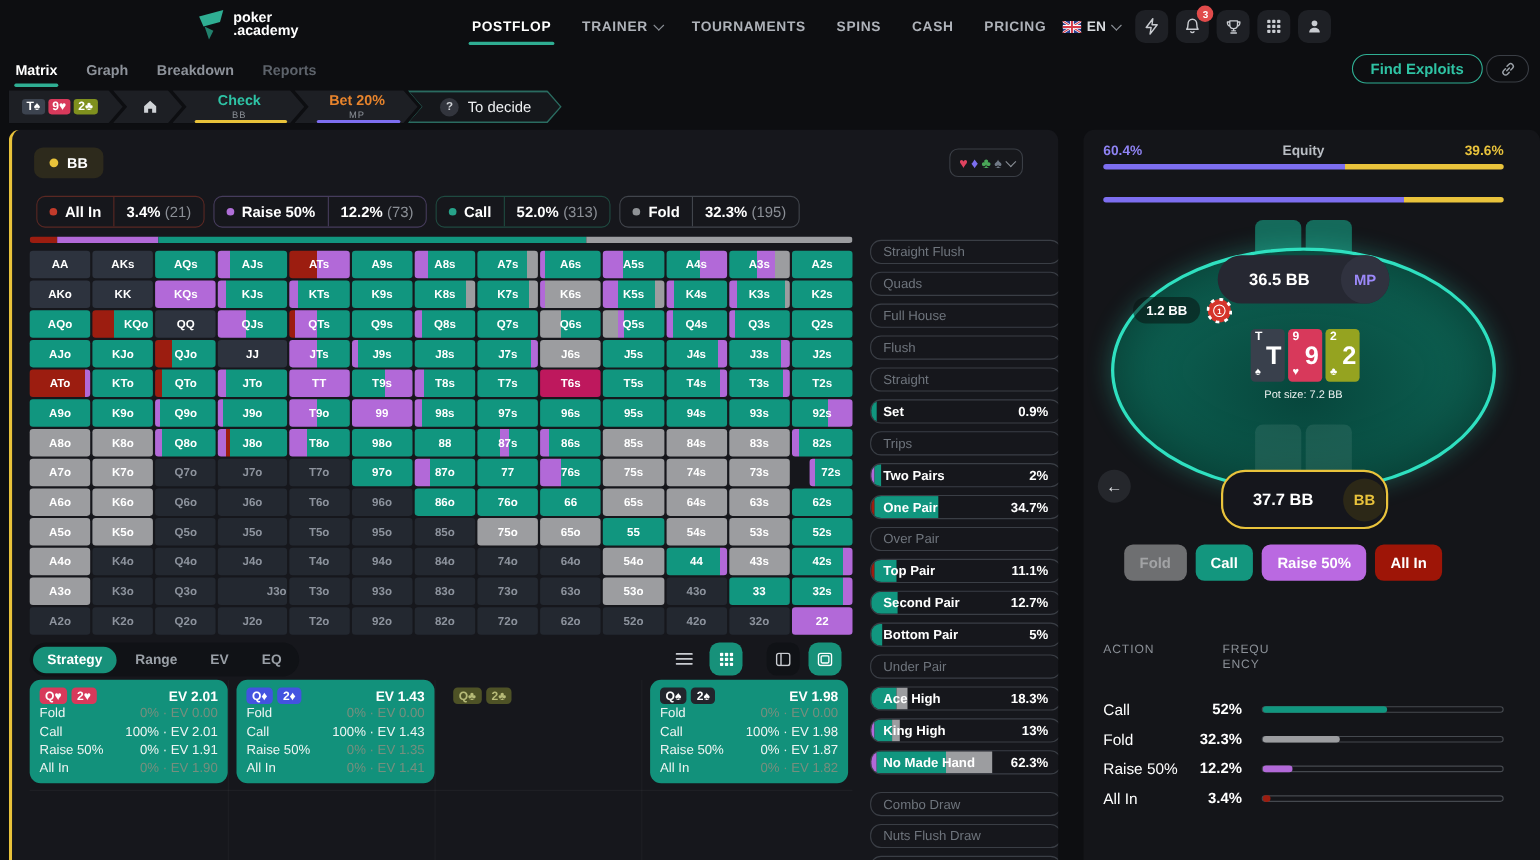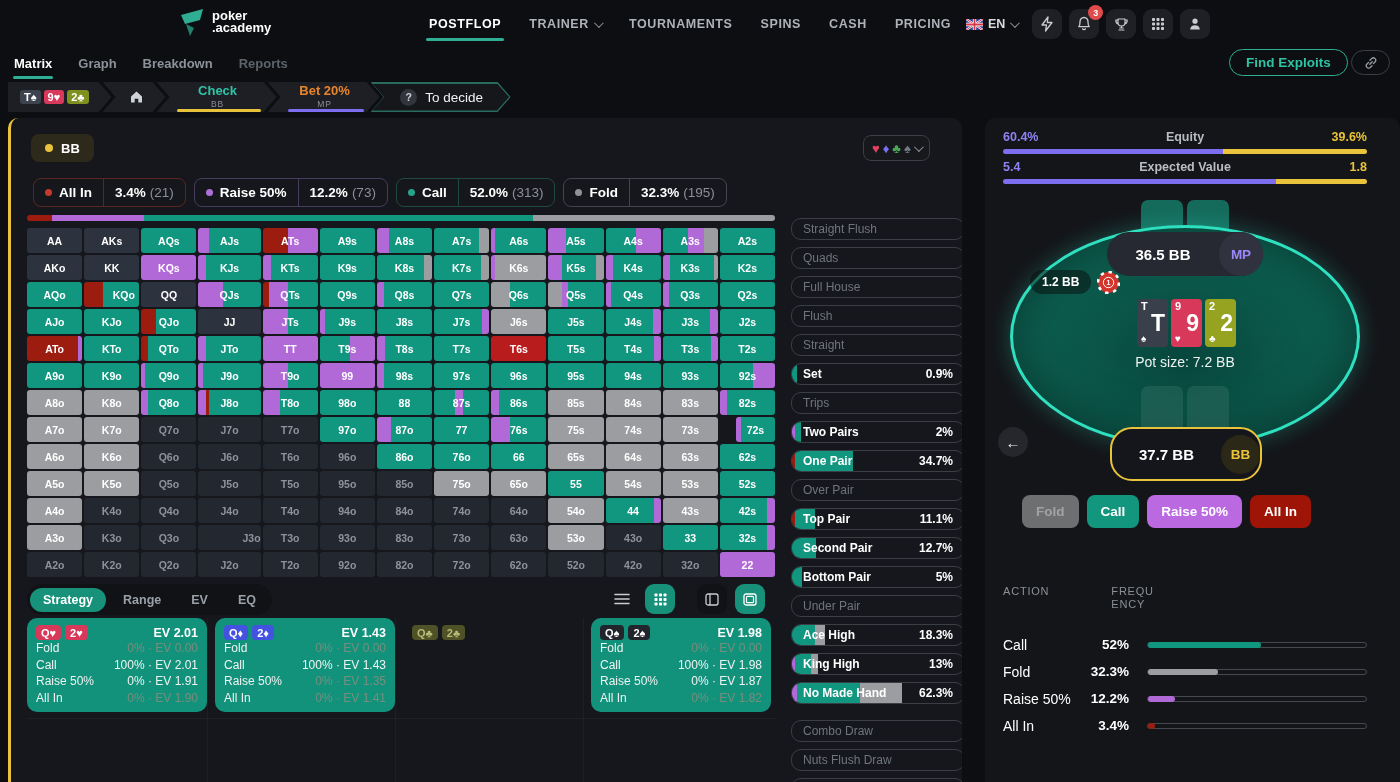--- a/index.html
+++ b/index.html
@@ -138,21 +138,21 @@
       font-size:13.5px; font-weight:bold; }
   #opp-pill .seat-circle { background:#30323f; color:#9b88f8; }
   #bet-chip { position:absolute; left:45px; top:152px; height:24px; padding:0 12px; border-radius:12px;
       background:rgba(10,18,16,.55); display:flex; align-items:center; font-size:12px; font-weight:bold; color:#fff; z-index:3;}
   #chip-icon { position:absolute; left:112px; top:153px; z-index:4; }
   #board-cards { position:absolute; left:152px; top:181px; display:flex; gap:3px; z-index:3; }
   .bcard { width:31px; height:48px; border-radius:4px; position:relative; color:#fff; }
   .bcard .r { position:absolute; left:4px; top:2px; font-size:11px; font-weight:bold; line-height:11px; }
   .bcard .s { position:absolute; left:4px; bottom:3px; font-size:10px; line-height:10px; }
   .bcard .big { position:absolute; right:3px; top:50%; transform:translateY(-50%); font-size:23px; font-weight:bold; }
-  #pot-text { position:absolute; left:0; top:236px; width:400px; text-align:center; font-size:14px; color:#eef2f1; z-index:3;}
+  #pot-text { position:absolute; left:0; top:236px; width:400px; text-align:center; font-size:10px; color:#eef2f1; z-index:3;}
   #hero-pill { position:absolute; left:125px; top:309px; width:152px; height:54px; border-radius:22px; background:#15161c;
       border:2px solid #e9c33c; display:flex; align-items:center; z-index:3; }
   #hero-pill .stack { flex:1; text-align:center; font-size:15px; font-weight:bold; color:#fff; }
   #hero-pill .seat-circle { background:#2c2817; color:#e9c33c; width:39px; height:39px; }
   #back-btn { position:absolute; left:13px; top:309px; width:30px; height:30px; border-radius:50%; background:#25272c;
       display:flex; align-items:center; justify-content:center; color:#e8eaed; font-size:15px; cursor:pointer; z-index:3;}
   #act-btns { position:absolute; left:37px; top:377px; display:flex; gap:8px; }
   .abtn { height:33px; border-radius:8px; display:flex; align-items:center; justify-content:center;
           font-size:13.5px; font-weight:bold; color:#fff; cursor:pointer; padding:0 14px; }
   .abtn.fold { background:#6e6f71; color:#a2a3a5; }
@@ -442,21 +442,21 @@
         <div class="cell" style="background: linear-gradient(90deg, rgb(17, 150, 127) 0%, rgb(17, 150, 127) 85%, rgb(178, 105, 216) 85%, rgb(178, 105, 216) 100%);">J3s</div>
         <div class="cell" style="background: rgb(17, 150, 127);">J2s</div>
         <div class="cell" style="background: linear-gradient(90deg, rgb(156, 29, 16) 0%, rgb(156, 29, 16) 92%, rgb(178, 105, 216) 92%, rgb(178, 105, 216) 100%);">ATo</div>
         <div class="cell" style="background: rgb(17, 150, 127);">KTo</div>
         <div class="cell" style="background: linear-gradient(90deg, rgb(156, 29, 16) 0%, rgb(156, 29, 16) 12%, rgb(17, 150, 127) 12%, rgb(17, 150, 127) 100%);">QTo</div>
         <div class="cell" style="background: linear-gradient(90deg, rgb(178, 105, 216) 0%, rgb(178, 105, 216) 12%, rgb(17, 150, 127) 12%, rgb(17, 150, 127) 100%);">JTo</div>
         <div class="cell" style="background: rgb(178, 105, 216);">TT</div>
         <div class="cell" style="background: linear-gradient(90deg, rgb(17, 150, 127) 0%, rgb(17, 150, 127) 55%, rgb(178, 105, 216) 55%, rgb(178, 105, 216) 100%);">T9s</div>
         <div class="cell" style="background: linear-gradient(90deg, rgb(178, 105, 216) 0%, rgb(178, 105, 216) 15%, rgb(17, 150, 127) 15%, rgb(17, 150, 127) 100%);">T8s</div>
         <div class="cell" style="background: rgb(17, 150, 127);">T7s</div>
-        <div class="cell" style="background: #b91c1c;">T6s</div>
+        <div class="cell" style="background: #be185d;">T6s</div>
         <div class="cell" style="background: rgb(17, 150, 127);">T5s</div>
         <div class="cell" style="background: linear-gradient(90deg, rgb(17, 150, 127) 0%, rgb(17, 150, 127) 88%, rgb(178, 105, 216) 88%, rgb(178, 105, 216) 100%);">T4s</div>
         <div class="cell" style="background: linear-gradient(90deg, rgb(17, 150, 127) 0%, rgb(17, 150, 127) 88%, rgb(178, 105, 216) 88%, rgb(178, 105, 216) 100%);">T3s</div>
         <div class="cell" style="background: rgb(17, 150, 127);">T2s</div>
         <div class="cell" style="background: rgb(17, 150, 127);">A9o</div>
         <div class="cell" style="background: rgb(17, 150, 127);">K9o</div>
         <div class="cell" style="background: linear-gradient(90deg, rgb(178, 105, 216) 0%, rgb(178, 105, 216) 8%, rgb(17, 150, 127) 8%, rgb(17, 150, 127) 100%);">Q9o</div>
         <div class="cell" style="background: linear-gradient(90deg, rgb(178, 105, 216) 0%, rgb(178, 105, 216) 8%, rgb(17, 150, 127) 8%, rgb(17, 150, 127) 100%);">J9o</div>
         <div class="cell" style="background: linear-gradient(90deg, rgb(178, 105, 216) 0%, rgb(178, 105, 216) 45%, rgb(17, 150, 127) 45%, rgb(17, 150, 127) 100%);">T9o</div>
         <div class="cell" style="background: rgb(178, 105, 216);">99</div>
@@ -800,25 +800,20 @@
       </div>
   </div>
 
   <div id="right-panel">
     <div class="eq-row" style="top:12px;">
       <span class="eq-left">60.4%</span>
       <span class="eq-label">Equity</span>
       <span class="eq-right">39.6%</span>
     </div>
     <div class="eq-bar" id="equity-bar" style="top: 31px; background: linear-gradient(90deg, rgb(125, 110, 240) 0%, rgb(125, 110, 240) 60.4%, rgb(233, 195, 60) 60.4%, rgb(233, 195, 60) 100%);"></div>
-    <div class="eq-row" style="top:42px;">
-      <span class="eq-left">5.4</span>
-      <span class="eq-label">Expected Value</span>
-      <span class="eq-right">1.8</span>
-    </div>
     <div class="eq-bar" id="ev-bar" style="top: 61px; background: linear-gradient(90deg, rgb(125, 110, 240) 0%, rgb(125, 110, 240) 75%, rgb(233, 195, 60) 75%, rgb(233, 195, 60) 100%);"></div>
 
     <div class="cardback cb-top" style="left:156px; top:82px;"></div>
     <div class="cardback cb-top" style="left:202px; top:82px;"></div>
     <div id="table-oval"></div>
     <div id="opp-pill">
       <span class="stack">36.5 BB</span>
       <span class="seat-circle">MP</span>
     </div>
     <div id="bet-chip">1.2 BB</div>

